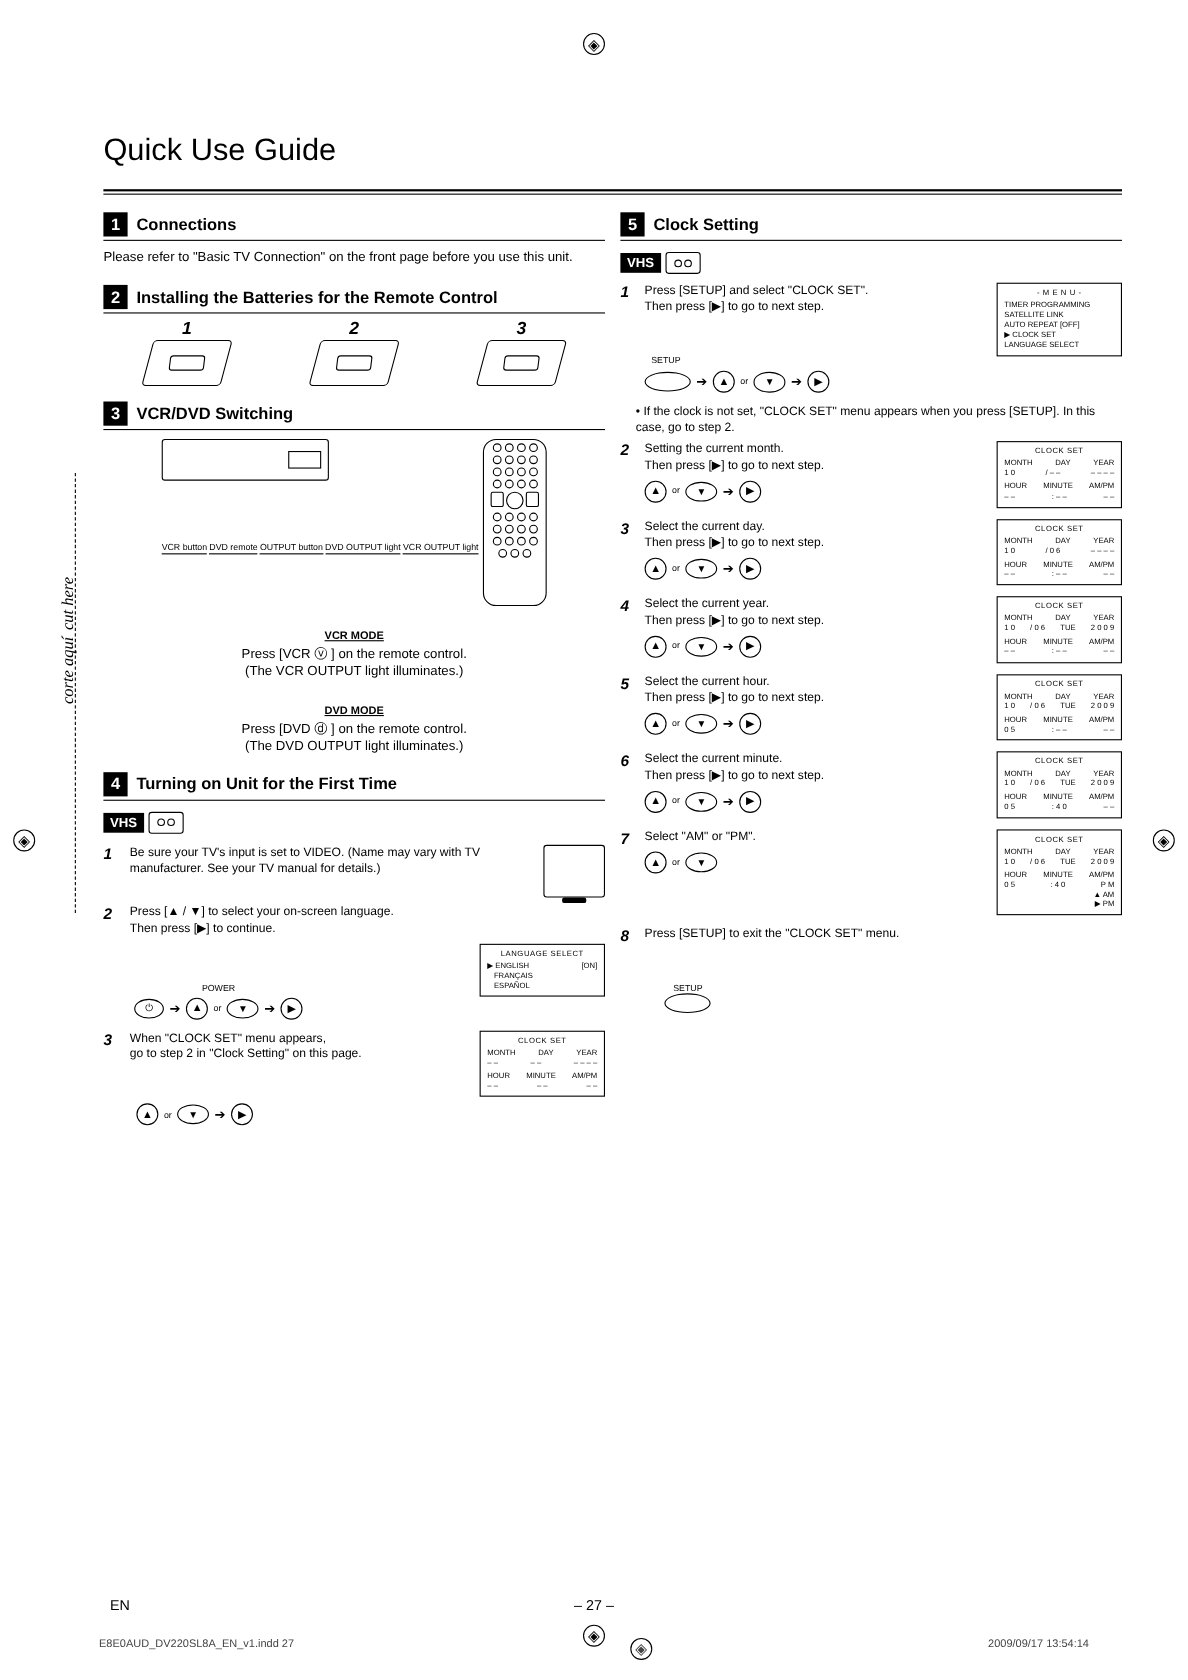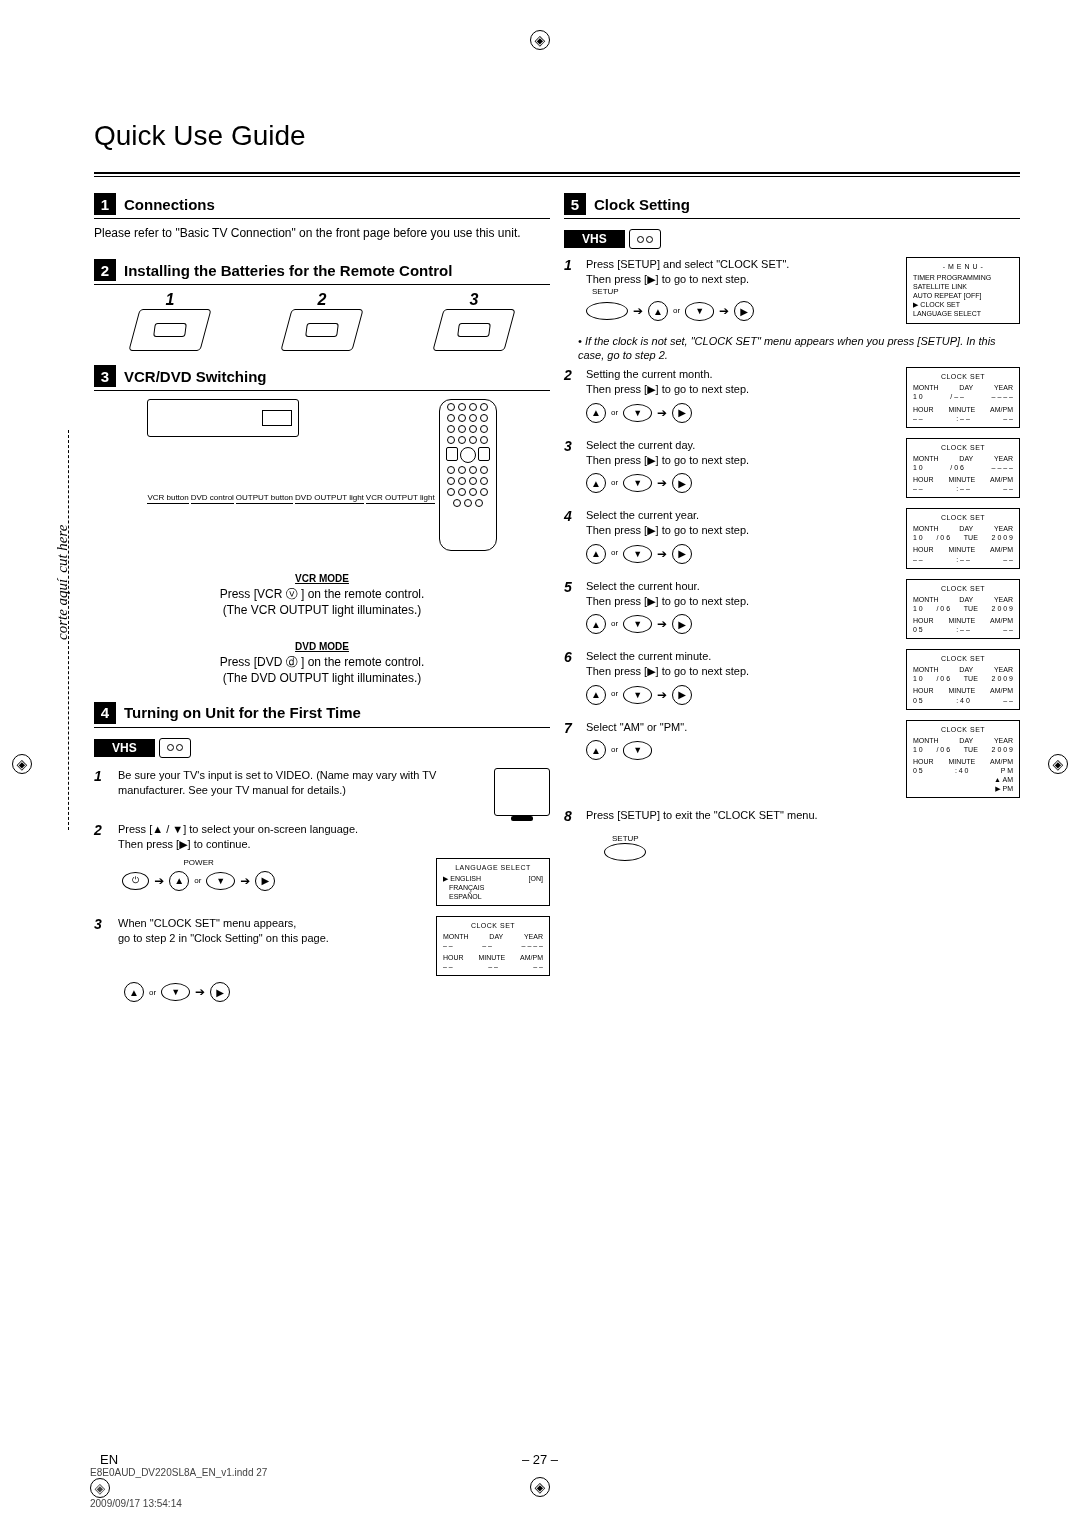--- a/index.html
+++ b/index.html
@@ -59,21 +59,21 @@
   .body-text { font-size: 12px; line-height: 1.35; }
   .step { display: flex; gap: 10px; margin: 6px 0; }
   .step-num { font-style: italic; font-weight: bold; font-size: 14px; min-width: 14px; }
   .step-text { font-size: 11px; line-height: 1.35; flex: 1; }
   .mode-label { font-weight: bold; font-size: 10px; text-align: center; text-decoration: underline; margin: 22px 0 2px 0; }
   .vhs-badge {
     display: inline-flex; align-items: center; gap: 4px; margin: 4px 0;
   }
   .vhs-block {
     background: #000; color: #fff; font-weight: bold; font-size: 12px;
-    padding: 2px 18px; display: inline-block;
+    padding: 2px 6px; display: inline-block;
   }
   .cassette {
     width: 30px; height: 18px; border: 1px solid #000; border-radius: 3px;
     display: inline-flex; align-items: center; justify-content: center; gap: 2px;
   }
   .cassette::before, .cassette::after {
     content: ""; width: 5px; height: 5px; border: 1px solid #000; border-radius: 50%;
   }
   .remote {
     width: 56px; height: 150px; border: 1.5px solid #000; border-radius: 12px;
@@ -94,22 +94,22 @@
   .osd-row { display:flex; justify-content: space-between; }
   .step-row{ display:flex; gap:8px; align-items:flex-start; margin: 4px 0 10px 0; }
   .step-text-col{ flex:1; font-size: 11px; line-height:1.35; }
   .btn-seq { display:flex; align-items:center; gap:5px; margin-top:4px; flex-wrap:wrap; margin-left: 30px; }
   .oval-btn{ border:1.5px solid #000; border-radius: 50%; padding: 2px 9px; font-size:9px; background:#fff; display:inline-flex; align-items:center; justify-content:center; min-height:12px; }
   .circ-btn{ border:1.5px solid #000; border-radius: 50%; width:18px; height:18px; display:inline-flex; align-items:center; justify-content:center; font-size:10px; }
   .arrow { font-size: 12px; }
   .or-text{ font-size:8px; }
   .footer { position:absolute; bottom: 60px; left:0; right:0; text-align:center; font-size:13px; }
   .footer-en { position: absolute; bottom: 60px; left: 100px; font-size: 13px; }
-  .imprint { position: absolute; bottom: 18px; left: 90px; right: 90px; display:flex; justify-content:space-between; font-size: 10px; color:#444;flex-direction:column; }
-  .callout{ font-size:8px; white-space:nowrap; }
+  .imprint { position: absolute; bottom: 18px; left: 90px; right: 90px; display:flex; justify-content:space-between; font-size: 10px; color:#444; }
+  .callout{ font-size:8px; white-space:nowrap;margin-top:36px; }
   .device-block{ display:flex; gap:4px; align-items:flex-start; justify-content:center; margin:8px 0; }
   .callouts-left{ display:flex; flex-direction:row; gap:2px; font-size:8px; text-align:right; margin-top: 56px; }
   .callouts-left span{ border-bottom:0.5px solid #000; padding-bottom:1px; }
   .tv{ width:54px; height:46px; border:1.5px solid #000; border-radius:3px; position:relative; }
   .tv::after{ content:""; position:absolute; bottom:-6px; left:16px; width:22px; height:5px; background:#000; border-radius:2px; }
 </style>
 </head>
 <body>
 
 <div class="page">
@@ -176,21 +176,21 @@
         
         <div class="section-head" style="margin-top:14px;">
           <div class="section-num">3</div>
           <div class="section-title">VCR/DVD Switching</div>
         </div>
         <div class="device-block">
           <div>
             <div class="device"></div>
             <div class="callouts-left">
               <span>VCR button</span>
-              <span>DVD control</span>
+              <span>DVD remote</span>
               <span>OUTPUT button</span>
               <span>DVD OUTPUT light</span>
               <span>VCR OUTPUT light</span>
             </div>
           </div>
           <div class="remote">
             <div class="btn-row">
                 <span class="b"></span>
                 <span class="b"></span>
                 <span class="b"></span>
@@ -369,21 +369,21 @@
           </div>
           <div class="osd-box">
             <div class="osd-title">- M E N U -</div>
             <div>TIMER PROGRAMMING</div>
             <div>SATELLITE LINK</div>
             <div>AUTO REPEAT        [OFF]</div>
             <div>▶ CLOCK SET</div>
             <div>LANGUAGE SELECT</div>
           </div>
         </div>
-        <div class="body-text" style="font-size:11px;margin-left:14px;font-style:italic;">• If the clock is not set, "CLOCK SET" menu appears when you press [SETUP]. In this case, go to step 2.</div>
+        <div class="body-text" style="font-size:11px;margin-left:14px;">• If the clock is not set, "CLOCK SET" menu appears when you press [SETUP]. In this case, go to step 2.</div>
 
         
         <div id="s5-steps">
             <div class="step-row">
     <div class="step-num">2</div>
     <div class="step-text-col">
       <div>Setting the current month.</div>
       <div>Then press [▶] to go to next step.</div>
       <div class="btn-seq" style="margin-left:0;margin-top:6px;">
         <span class="circ-btn">▲</span>

